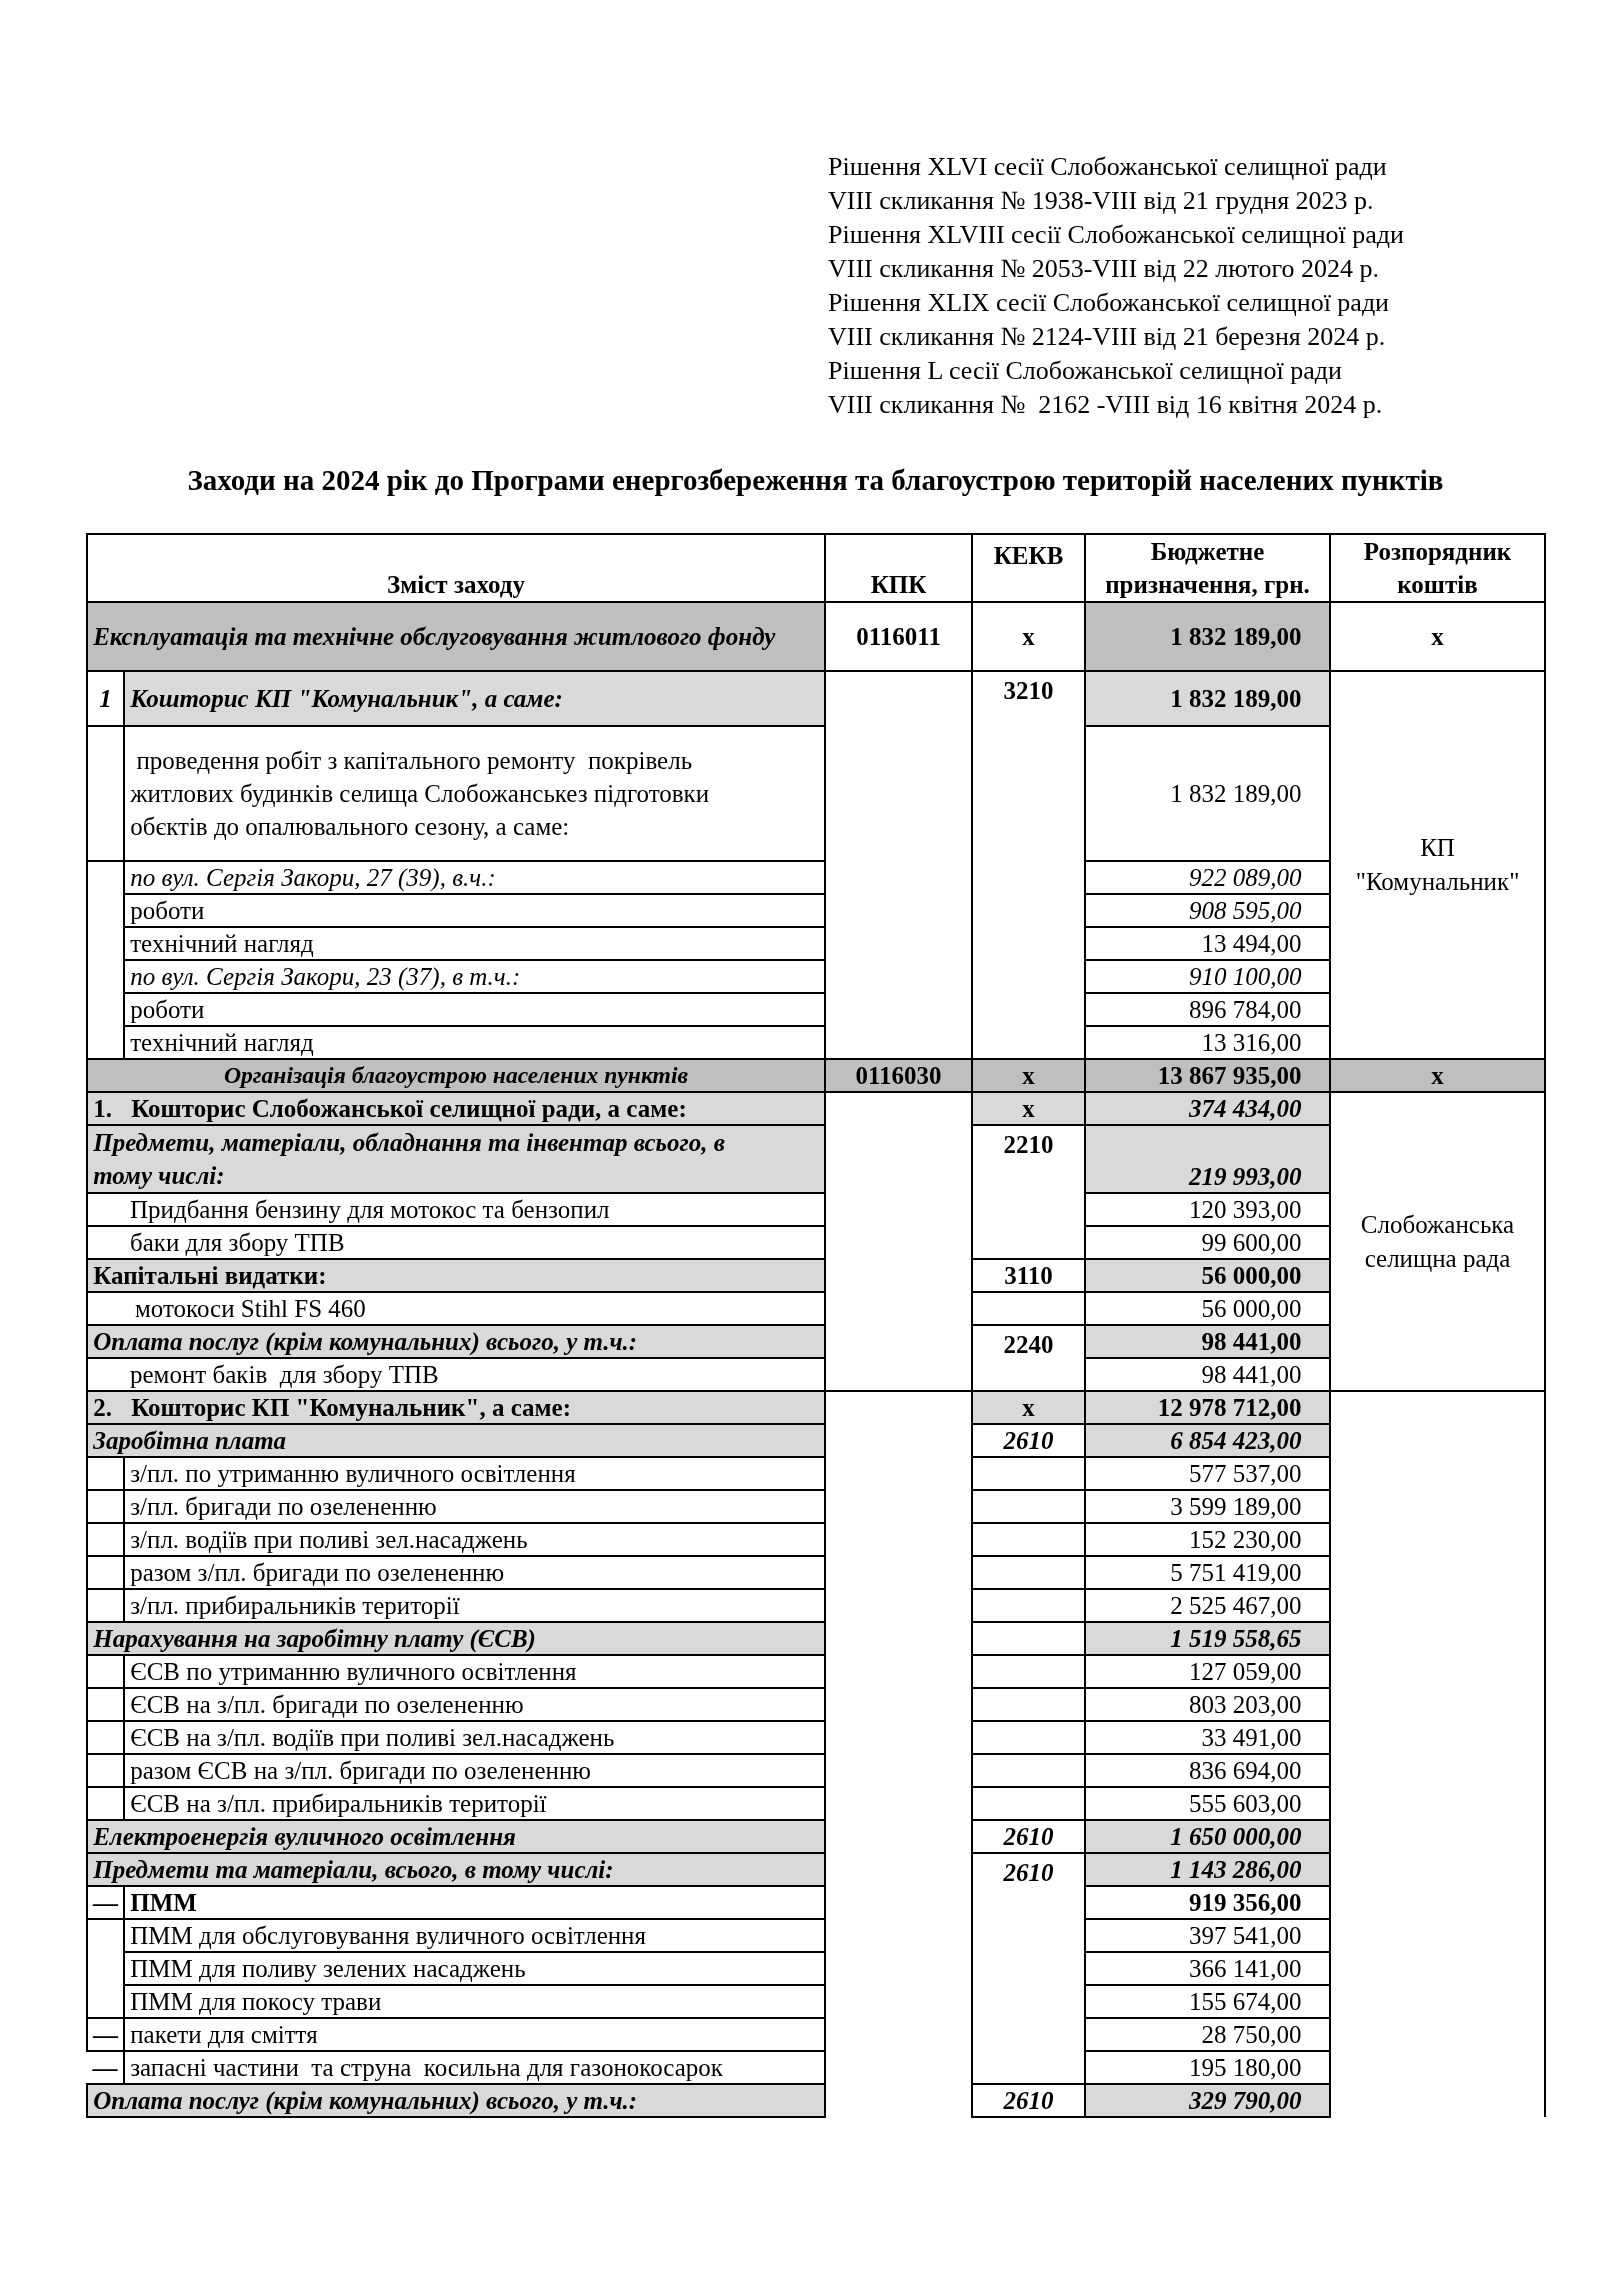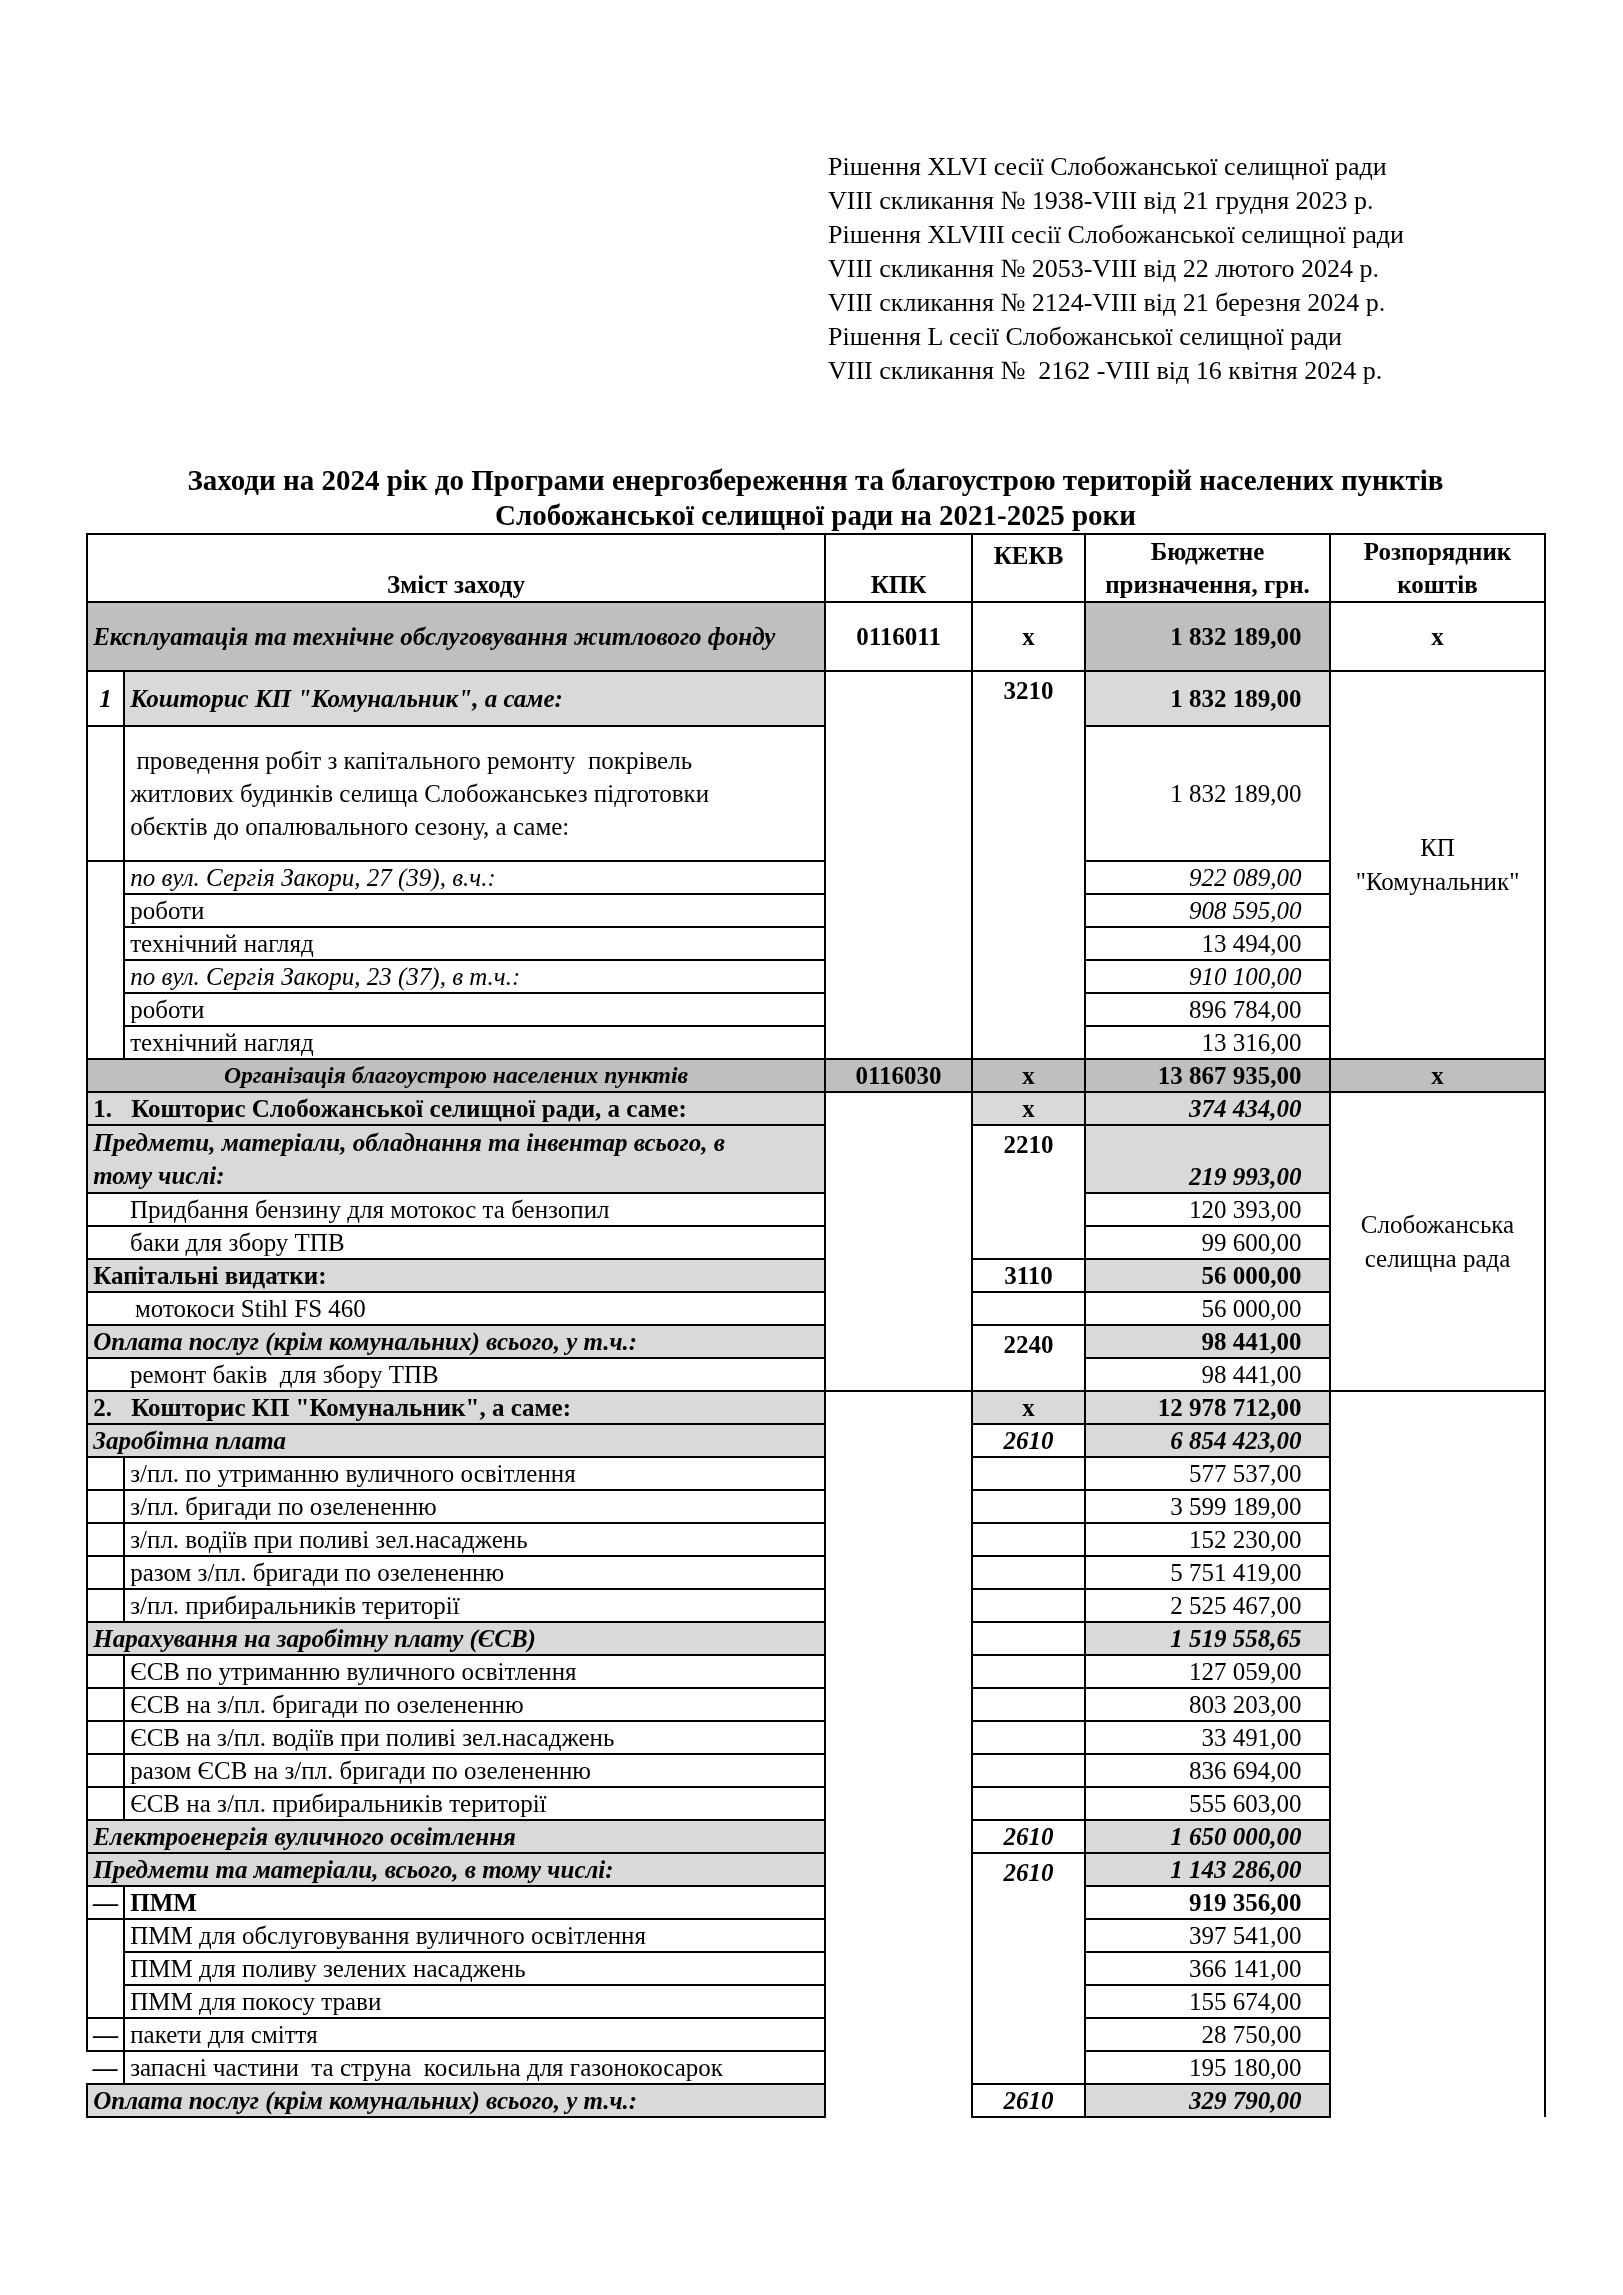--- a/index.html
+++ b/index.html
@@ -36,28 +36,28 @@
   .mgr div { white-space:pre; line-height:34px; }
 </style>
 </head>
 <body>
 
 <div class="notes">
   <div>Рішення XLVI сесії Слобожанської селищної ради</div>
   <div>VIII скликання № 1938-VIII від 21 грудня 2023 р.</div>
   <div>Рішення XLVIII сесії Слобожанської селищної ради</div>
   <div>VIII скликання № 2053-VIII від 22 лютого 2024 р.</div>
+  <div>Рішення XLIX сесії Слобожанської селищної ради</div>
   <div>VIII скликання № 2124-VIII від 21 березня 2024 р.</div>
   <div>Рішення L сесії Слобожанської селищної ради</div>
   <div>VIII скликання №  2162 -VIII від 16 квітня 2024 р.</div>
 </div>
 
 <div class="title">
   <div>Заходи на 2024 рік до Програми енергозбереження та благоустрою територій населених пунктів</div>
-  <div>Слобожанської селищної ради на 2021-2025 роки</div>
 </div>
 
 <table class="grid">
   <colgroup>
     <col style="width:37px">
       <col style="width:701px">
       <col style="width:147px">
     <col style="width:113px">
       <col style="width:245px">
       <col style="width:215px">

